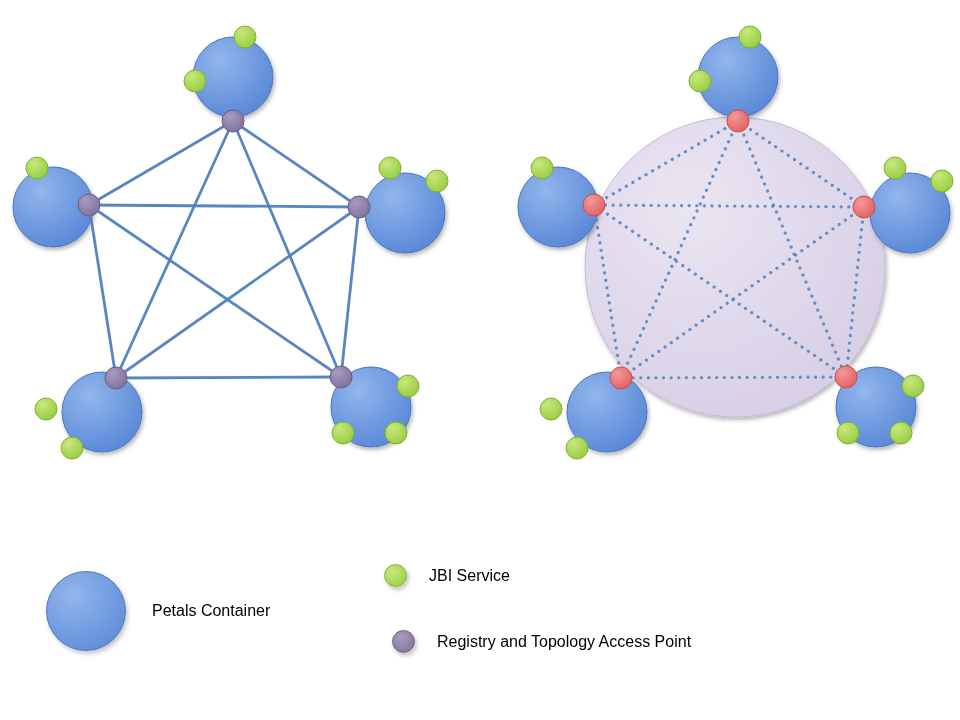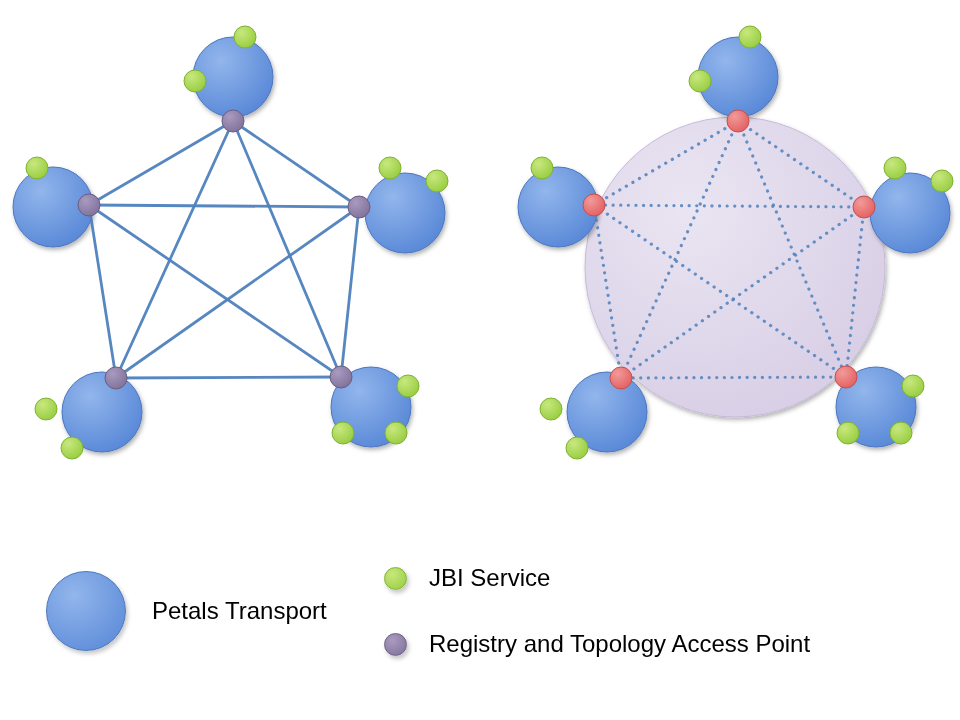--- a/index.html
+++ b/index.html
@@ -19,26 +19,26 @@
     gap: 22px;
   }
   .swatch {
     border-radius: 50%;
     border: 1px solid transparent;
     box-shadow: 2px 3px 4px rgba(0,0,0,0.22);
     flex: 0 0 auto;
   }
   .swatch.big   { width: 80px; height: 80px; }
   .swatch.small { width: 23px; height: 23px; }
-  .legend-label { font-size: 24px; color: #000; white-space: nowrap; }
+  .legend-label { font-size: 16px; color: #000; white-space: nowrap; }
 
   .leg-petals    { left: 46px;  top: 571px; gap: 26px; }
   .leg-jbi       { left: 384px; top: 564px; }
   .leg-transport { left: 592px; top: 566px; }
-  .leg-registry  { left: 384px; top: 630px; }
+  .leg-registry  { left: 392px; top: 630px; }
 </style>
 </head>
 <body>
 
 <div class="stage">
 
   <svg id="diagram-svg" width="960" height="720" viewBox="0 0 960 720">
       <defs>
         <radialGradient id="gContainer" cx="35%" cy="30%" r="80%">
           <stop offset="0%" stop-color="#92b6ec"></stop>
@@ -126,21 +126,21 @@
         <circle cx="848" cy="433" r="11" fill="url(#gService)" stroke="#7fb232" stroke-width="1"></circle>
         <circle cx="901" cy="433" r="11" fill="url(#gService)" stroke="#7fb232" stroke-width="1"></circle>
         <circle cx="551" cy="409" r="11" fill="url(#gService)" stroke="#7fb232" stroke-width="1"></circle>
         <circle cx="577" cy="448" r="11" fill="url(#gService)" stroke="#7fb232" stroke-width="1"></circle>
         <circle cx="542" cy="168" r="11" fill="url(#gService)" stroke="#7fb232" stroke-width="1"></circle>
       </g>
     </svg>
 
   <div class="legend-item leg-petals">
     <span class="swatch big" style="background: radial-gradient(circle at 35% 30%, rgb(146, 182, 236), rgb(85, 133, 214)); border-color: rgb(74, 118, 190);"></span>
-    <span class="legend-label">Petals Transport</span>
+    <span class="legend-label">Petals Container</span>
   </div>
 
   <div class="legend-item leg-jbi">
     <span class="swatch small" style="background: radial-gradient(circle at 35% 30%, rgb(200, 232, 126), rgb(148, 203, 60)); border-color: rgb(127, 178, 50);"></span>
     <span class="legend-label">JBI Service</span>
   </div>
 
 
   <div class="legend-item leg-registry">
     <span class="swatch small" style="background: radial-gradient(circle at 35% 30%, rgb(168, 154, 192), rgb(125, 111, 150)); border-color: rgb(106, 94, 130);"></span>

